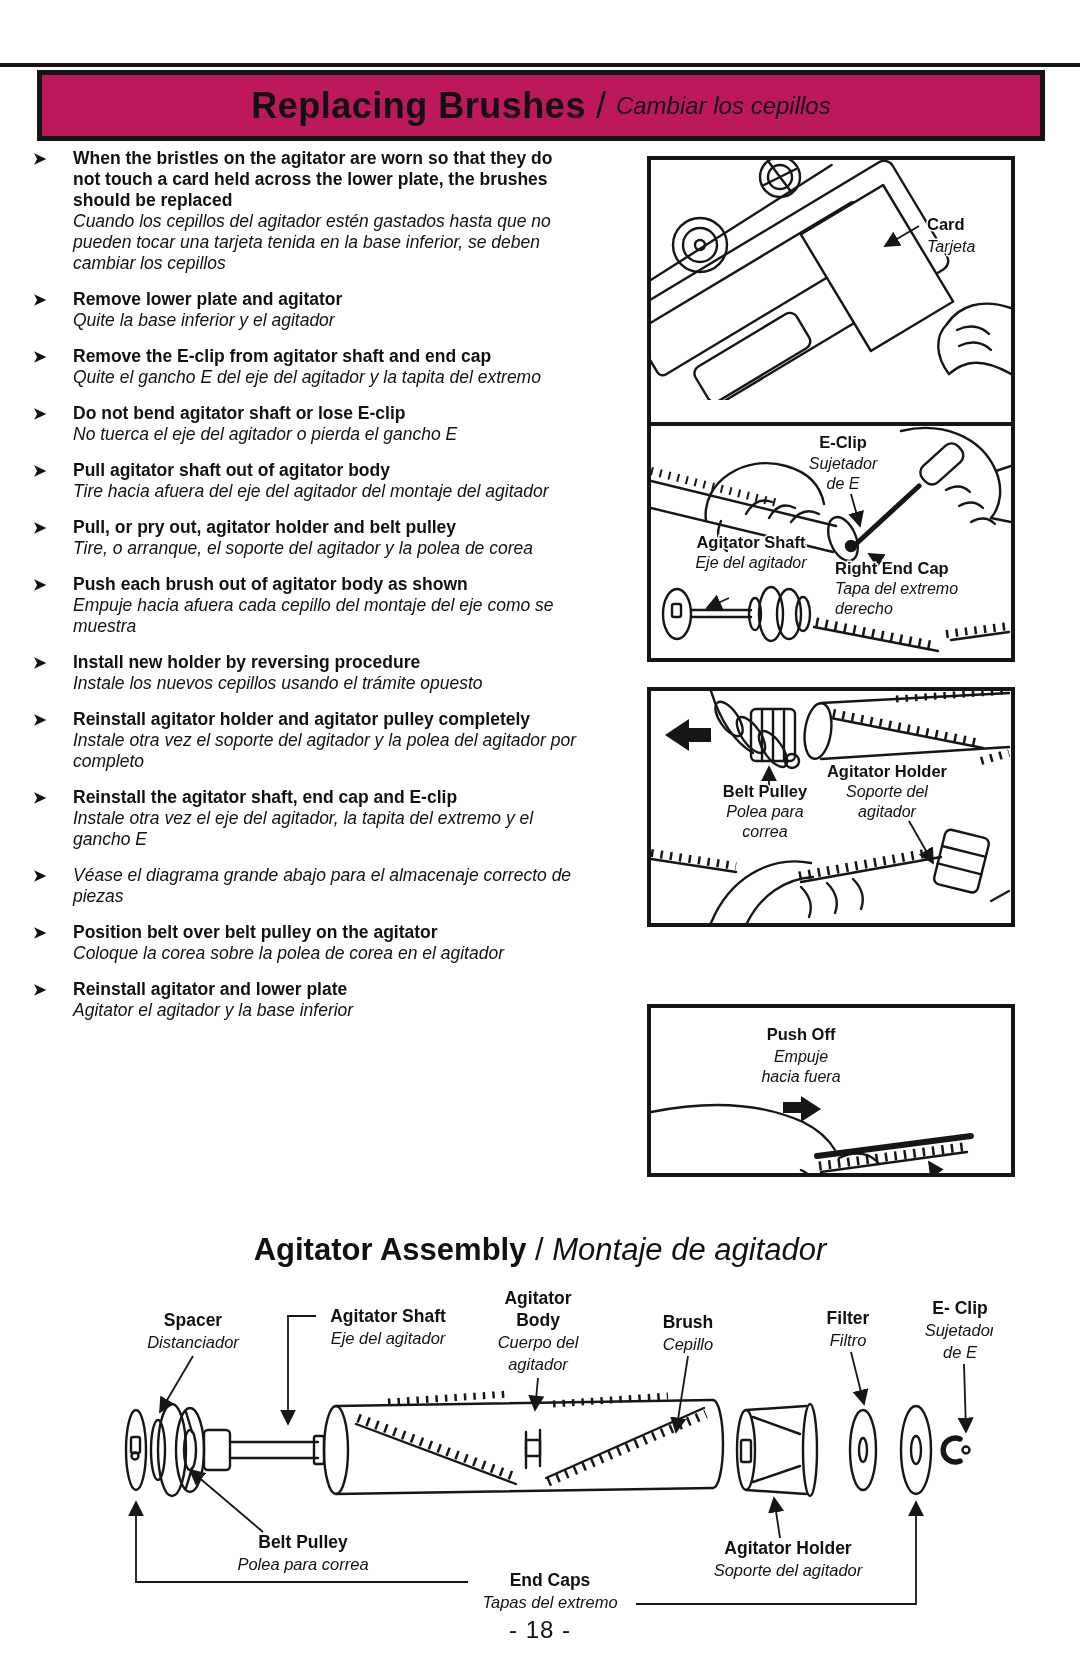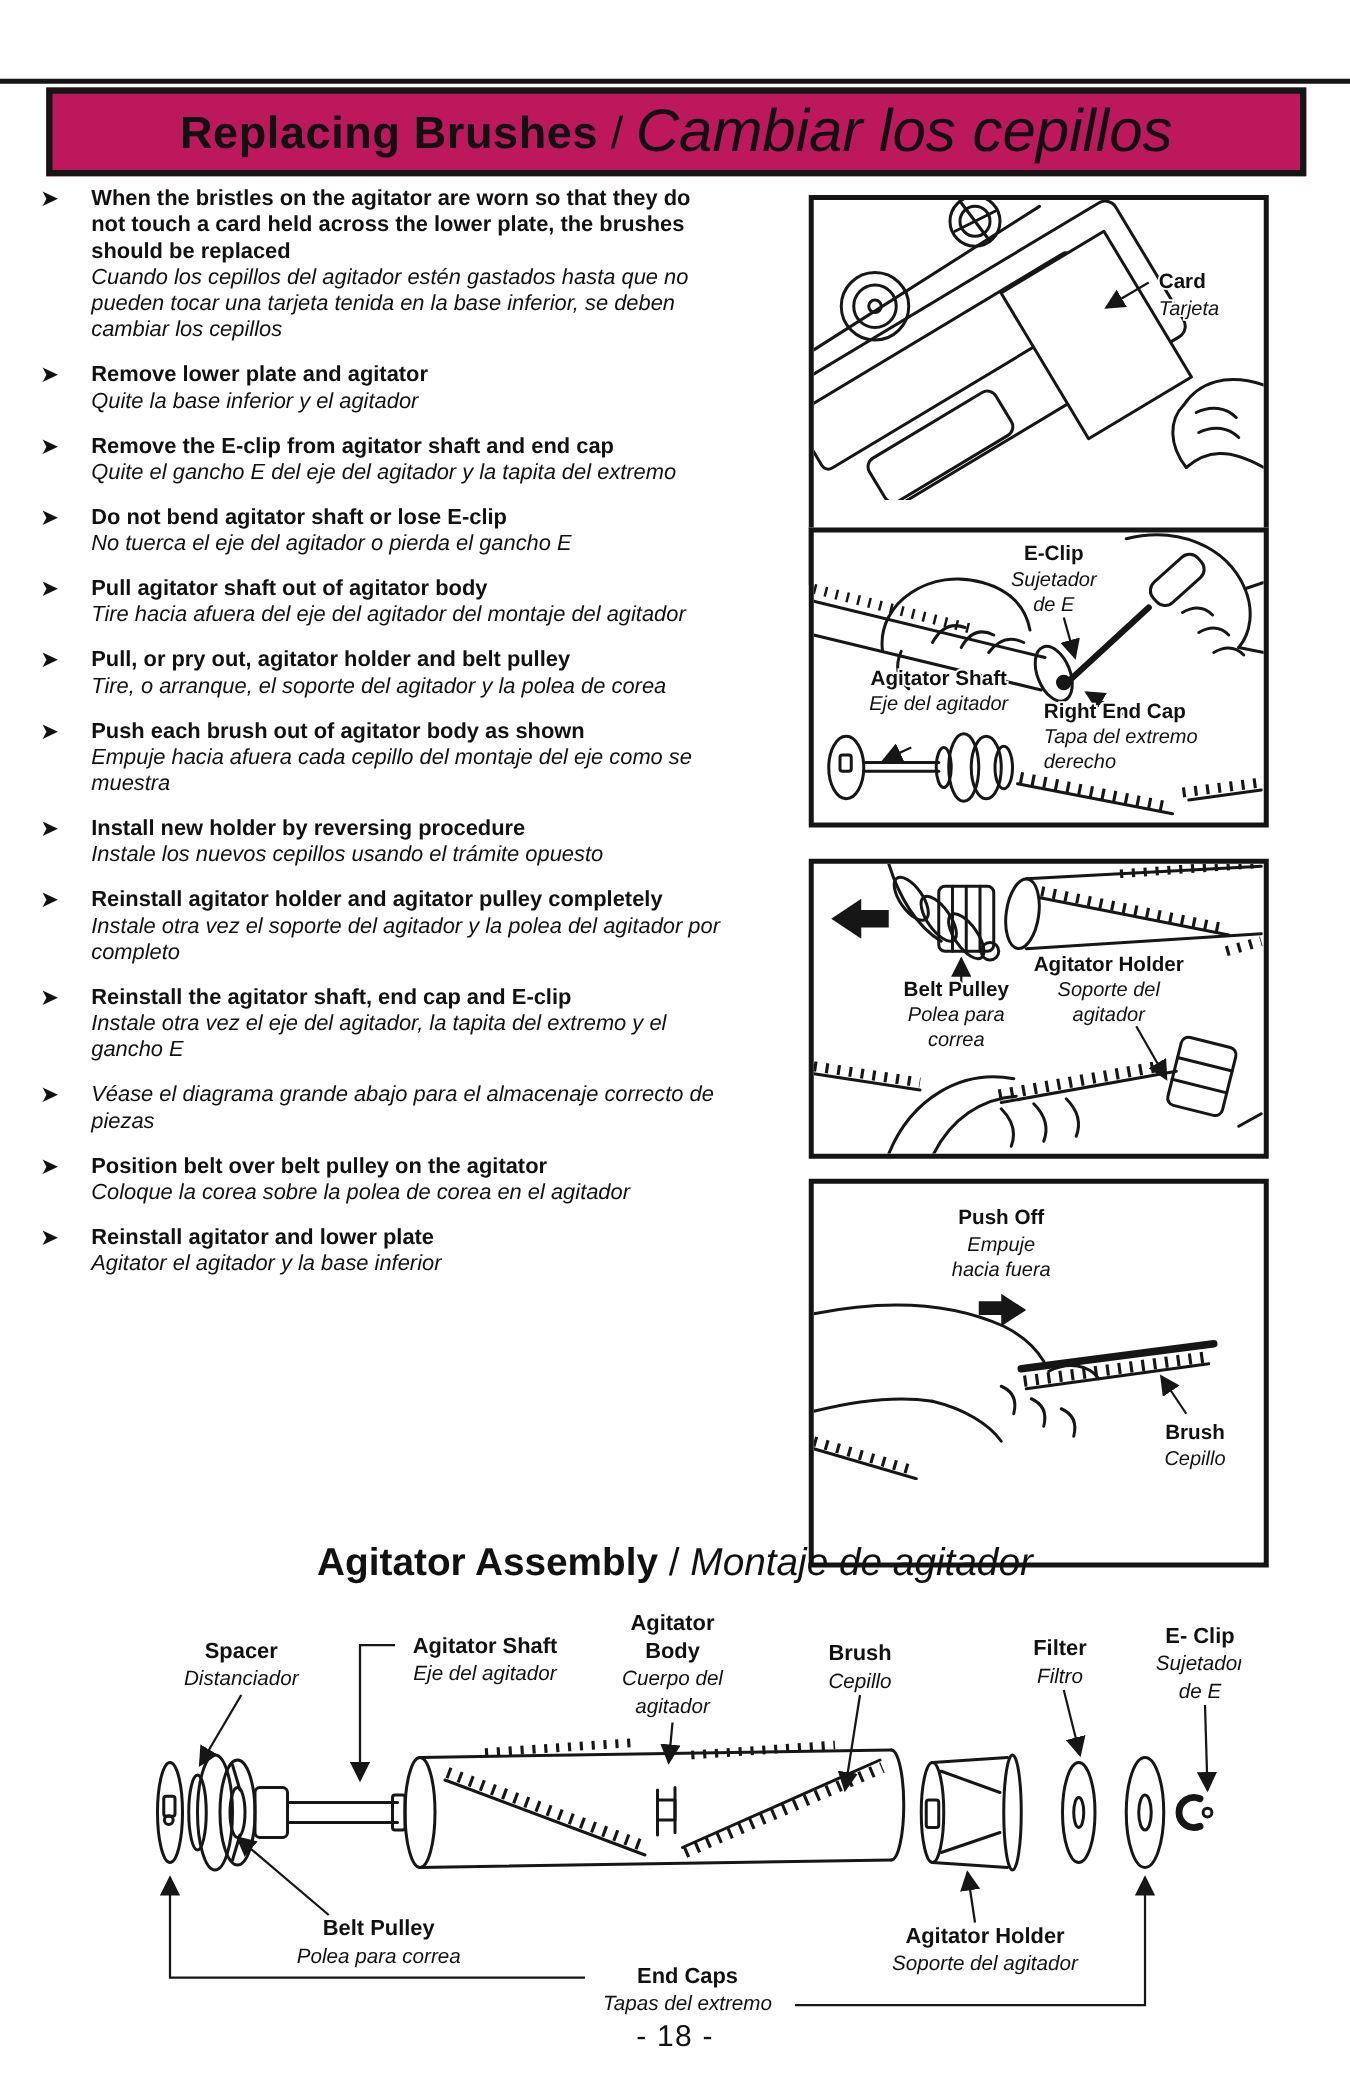--- a/index.html
+++ b/index.html
@@ -9,35 +9,35 @@
     -webkit-font-smoothing:antialiased;overflow:hidden;
   }
   .top-rule{position:absolute;left:0;top:63px;width:1080px;height:4px;background:#151515;}
   .title-box{
     position:absolute;left:37px;top:70px;width:1008px;height:71px;
     border:5px solid #151515;box-sizing:border-box;
     display:flex;align-items:center;justify-content:center;background:#be185d;
   }
   .title-box .t-en{font-weight:bold;font-size:36px;letter-spacing:.5px;}
   .title-box .t-sep{font-size:36px;white-space:pre;}
-  .title-box .t-es{font-style:italic;font-size:48px;}
+  .title-box .t-es{font-style:italic;font-size:24px;}
   .instructions{position:absolute;left:33px;top:148px;width:590px;}
   .instr{display:flex;margin-bottom:15px;}
   .instr .bullet{flex:none;width:40px;font-size:16px;font-weight:bold;padding-top:1px;}
   .instr .txt{flex:none;width:505px;font-size:17.5px;line-height:21px;}
   .instr .en{font-weight:bold;}
   .instr .es{font-style:italic;}
   .figbox{
     position:absolute;left:647px;width:368px;border:4px solid #151515;
     box-sizing:border-box;background:#fff;overflow:hidden;
   }
   #fig1{top:156px;height:312px;}
   #fig2{top:422px;height:240px;}
   #fig3{top:687px;height:240px;}
-  #fig4{top:943px;height:311px;text-align:right;}
+  #fig4{top:1004px;height:173px;text-align:right;}
   .assembly-heading{
     position:absolute;left:0;top:1232px;width:1080px;text-align:center;
   }
   .assembly-heading .h-en{font-weight:bold;font-size:31px;}
   .assembly-heading .h-sep{font-size:31px;white-space:pre;}
   .assembly-heading .h-es{font-style:italic;font-size:31px;}
   .assembly-art{position:absolute;left:88px;top:1282px;width:905px;height:330px;}
   .page-number{
     position:absolute;left:0;top:1616px;width:1080px;text-align:center;
     font-size:24px;letter-spacing:1px;

